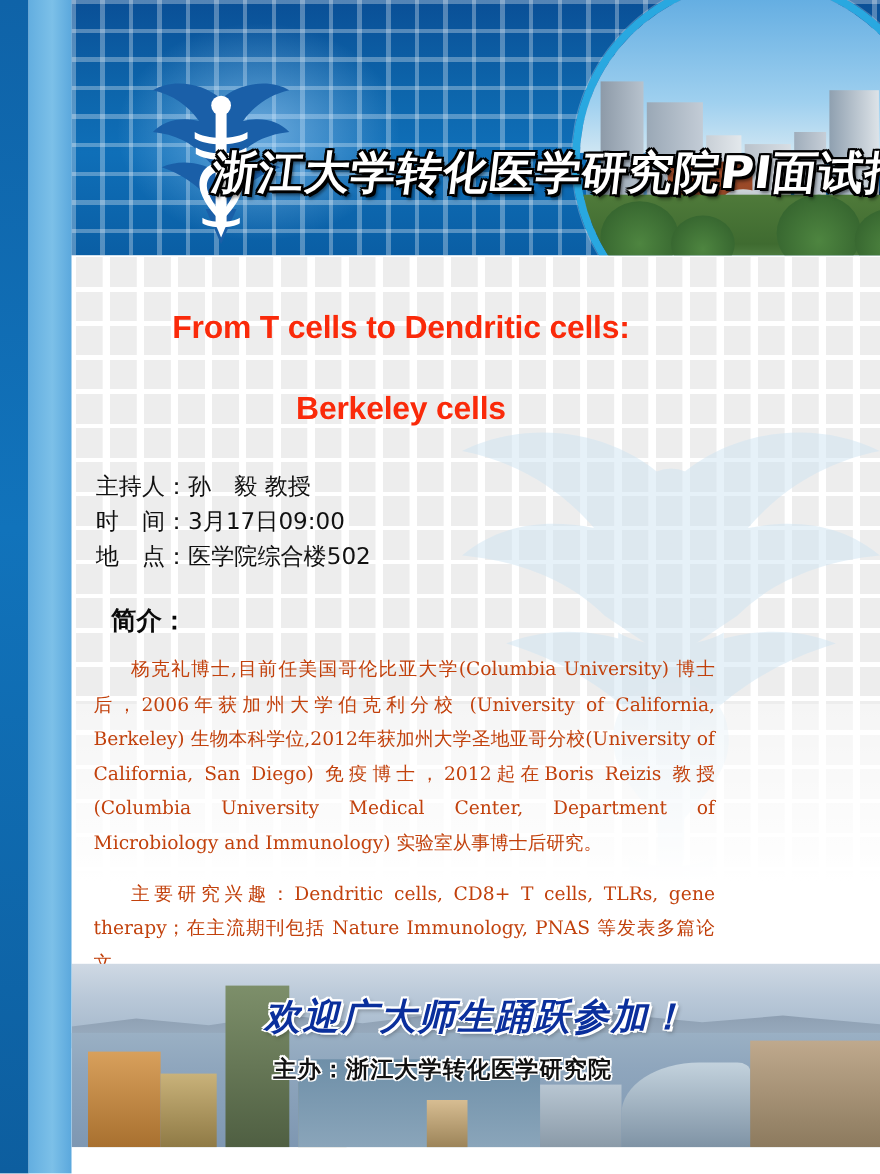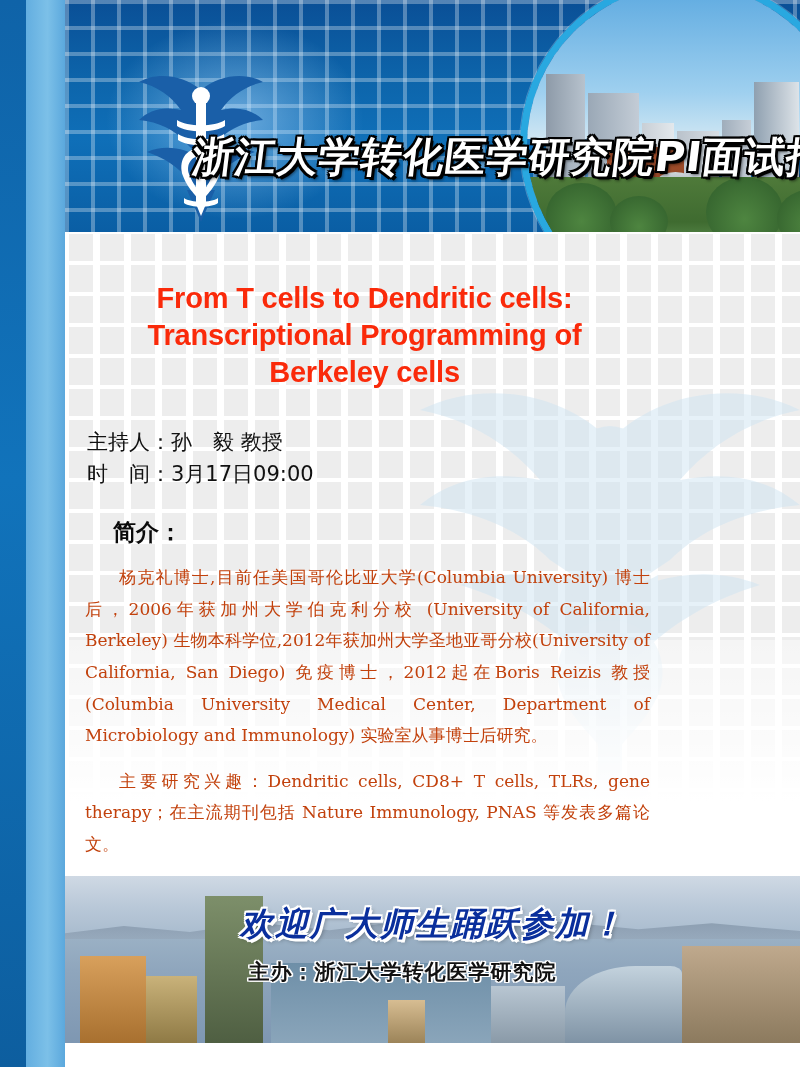--- a/index.html
+++ b/index.html
@@ -185,21 +185,21 @@
     margin: 36px 0 0 0;
     padding: 0 0 0 22px;
     font-family: "DejaVu Sans", "Liberation Sans", sans-serif;
     font-size: 21px;
     color: #111111;
     line-height: 1.52;
   }
   .info-row { white-space: pre; }
 
   .section-heading {
-    margin: 26px 0 0 12px;
+    margin: 26px 0 0 0;
     padding: 0 0 0 36px;
     font-family: "DejaVu Sans", "Liberation Sans", sans-serif;
     font-size: 23px;
     font-weight: bold;
     color: #0a0a0a;
   }
 
   .bio {
     margin: 14px 0 0 0;
     padding: 0 14px 0 20px;
@@ -350,27 +350,28 @@
       <div class="photo-tree" style="left:78%; width:20%; height:18%;"></div>
     </div>
 
     <div class="header-title">浙江大学转化医学研究院PI面试报告</div>
   </div>
 
   <div class="content">
 
     <h1 class="talk-title">
       <span>From T cells to Dendritic cells:</span><br>
-      <span>Transcriptional Programming of</span><br>
+      <br>
       <span>Berkeley cells</span>
     </h1>
 
     <div class="info-block">
       <div class="info-row"><span>主持人：</span><span>孙　毅 教授</span></div>
       <div class="info-row"><span>时　间：</span><span>3月17日09:00</span></div>
+      <div class="info-row"><span>地　点：</span><span>医学院综合楼502</span></div>
     </div>
 
     <div class="section-heading">简介：</div>
 
     <p class="bio">杨克礼博士,目前任美国哥伦比亚大学(Columbia University) 博士后，2006年获加州大学伯克利分校 (University of California, Berkeley) 生物本科学位,2012年获加州大学圣地亚哥分校(University of California, San Diego) 免疫博士，2012起在Boris Reizis 教授(Columbia University Medical Center, Department of Microbiology and Immunology) 实验室从事博士后研究。</p>
     <p class="bio second">主要研究兴趣：Dendritic cells, CD8+ T cells, TLRs, gene therapy；在主流期刊包括 Nature Immunology, PNAS 等发表多篇论文。</p>
   </div>
 
   <div class="footer">
     <div class="f-sky"></div>

